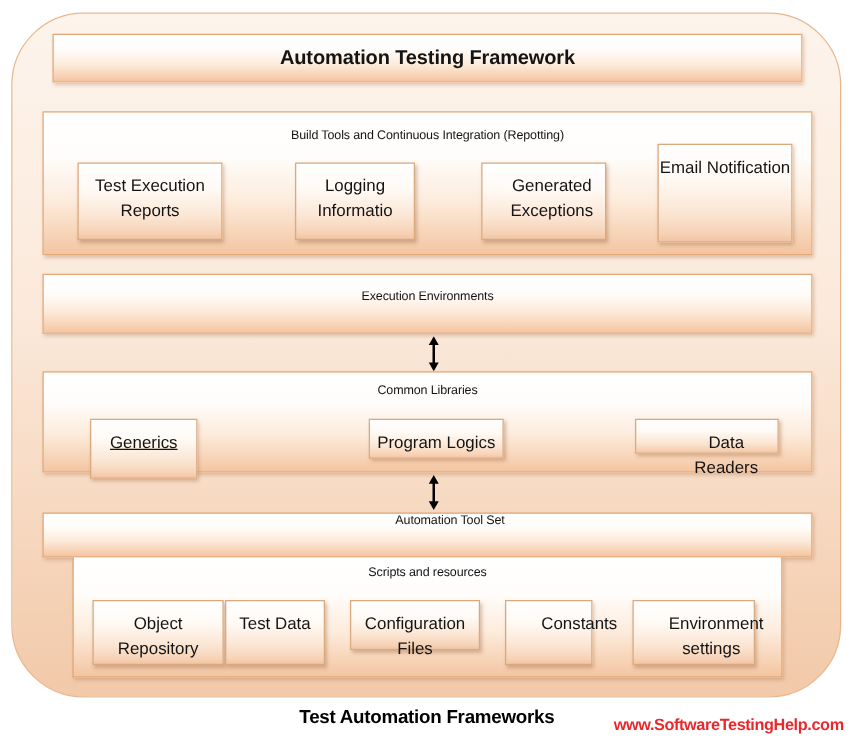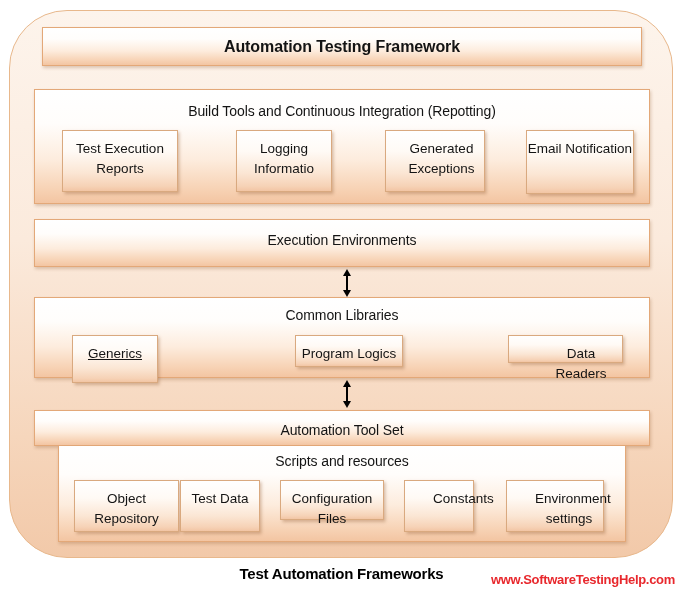--- a/index.html
+++ b/index.html
@@ -52,21 +52,21 @@
         #f3c5a2 100%);
     box-shadow: 1px 2px 3px rgba(150, 95, 55, 0.30);
   }
 
   .bar-label {
     position: absolute;
     left: 0;
     width: 100%;
     text-align: center;
     color: #141414;
-    font-size: 14px;
+    font-size: 10px;
     letter-spacing: -0.1px;
   }
 
   
   #title-bar {
     left: 42px;
     top: 27px;
     width: 600px;
     height: 39px;
   }
@@ -103,21 +103,21 @@
   }
   #common-panel .bar-label { top: 9px; }
 
   
   #tool-bar {
     left: 34px;
     top: 410px;
     width: 616px;
     height: 36px;
   }
-  #tool-bar .bar-label { top: 11px; }
+  #tool-bar .bar-label { top: 0; margin-left: 18px; }
 
   
   #scripts-panel {
     left: 58px;
     top: 446px;
     width: 568px;
     height: 96px;
     border-top: none;
   }
   #scripts-panel .bar-label { top: 7px; }
@@ -183,21 +183,21 @@
   <div class="panel" id="title-bar">
     <div class="bar-label">Automation Testing Framework</div>
   </div>
 
   <div class="panel" id="build-panel">
     <div class="bar-label">Build Tools and Continuous Integration (Repotting)</div>
   </div>
   <div class="box" style="left:62px; top:130px; width:116px; height:62px;">Test Execution Reports</div>
   <div class="box" style="left:236px; top:130px; width:96px; height:62px;">Logging Informatio</div>
   <div class="box" style="left:385px; top:130px; width:100px; height:62px;padding-left:13px;">Generated Exceptions</div>
-  <div class="box" style="left:526px; top:130px; width:108px; height:64px;">Email Notification</div>
+  <div class="box" style="left:526px; top:115px; width:108px; height:79px;">Email Notification</div>
 
   <div class="panel" id="exec-bar">
     <div class="bar-label">Execution Environments</div>
   </div>
 
   <svg class="arrow" style="left:340px; top:269px;" width="14" height="28" viewBox="0 0 14 28">
     <line x1="7" y1="4" x2="7" y2="24" stroke="#000" stroke-width="2"></line>
     <polygon points="7,0 3,7 11,7" fill="#000"></polygon>
     <polygon points="7,28 3,21 11,21" fill="#000"></polygon>
   </svg>

